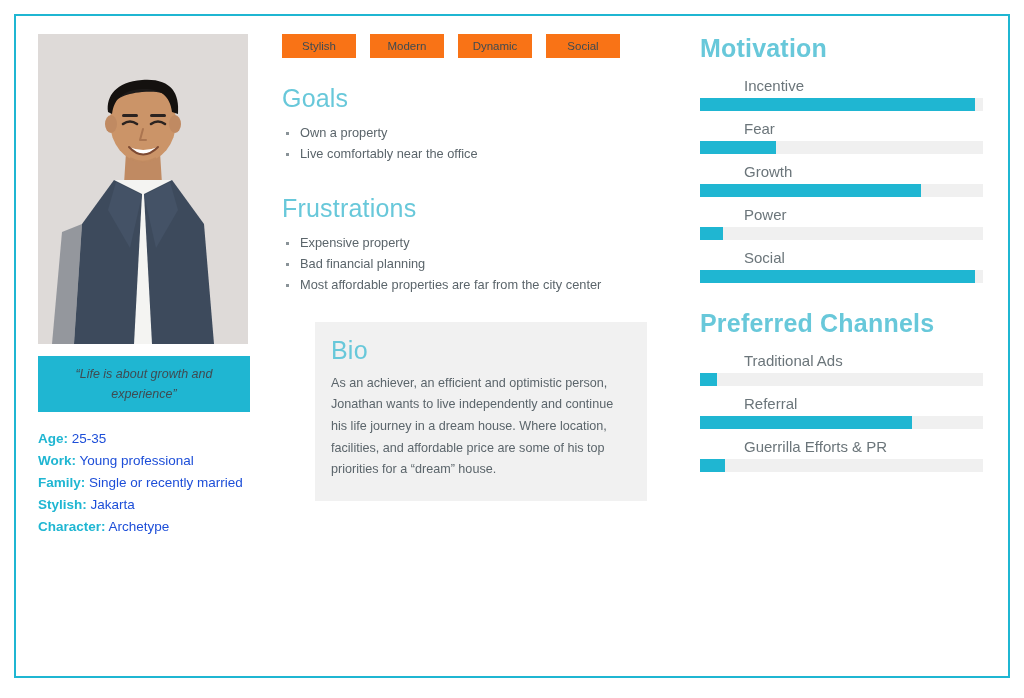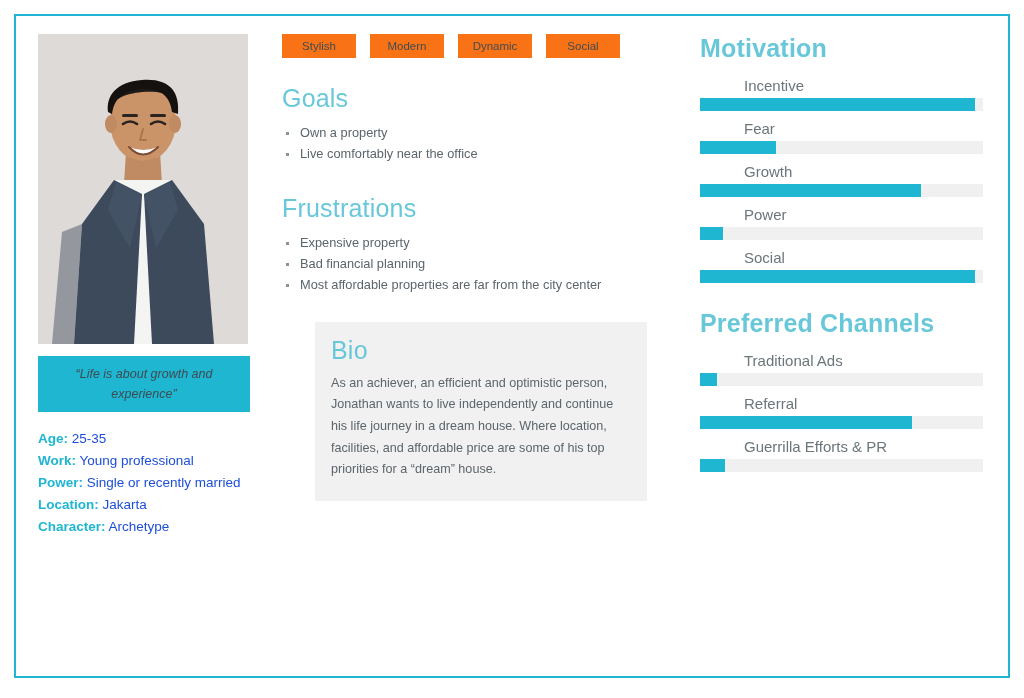--- a/index.html
+++ b/index.html
@@ -262,25 +262,25 @@
       <div class="demo-list">
         <div class="demo-row">
           <span class="demo-key">Age:</span>
           <span class="demo-val">25-35</span>
         </div>
         <div class="demo-row">
           <span class="demo-key">Work:</span>
           <span class="demo-val">Young professional</span>
         </div>
         <div class="demo-row">
-          <span class="demo-key">Power:</span>
+          <span class="demo-key">Family:</span>
           <span class="demo-val">Single or recently married</span>
         </div>
         <div class="demo-row">
-          <span class="demo-key">Location:</span>
+          <span class="demo-key">Stylish:</span>
           <span class="demo-val">Jakarta</span>
         </div>
         <div class="demo-row">
           <span class="demo-key">Character:</span>
           <span class="demo-val">Archetype</span>
         </div>
       </div>
     </div>
 
     <div class="col-mid">

